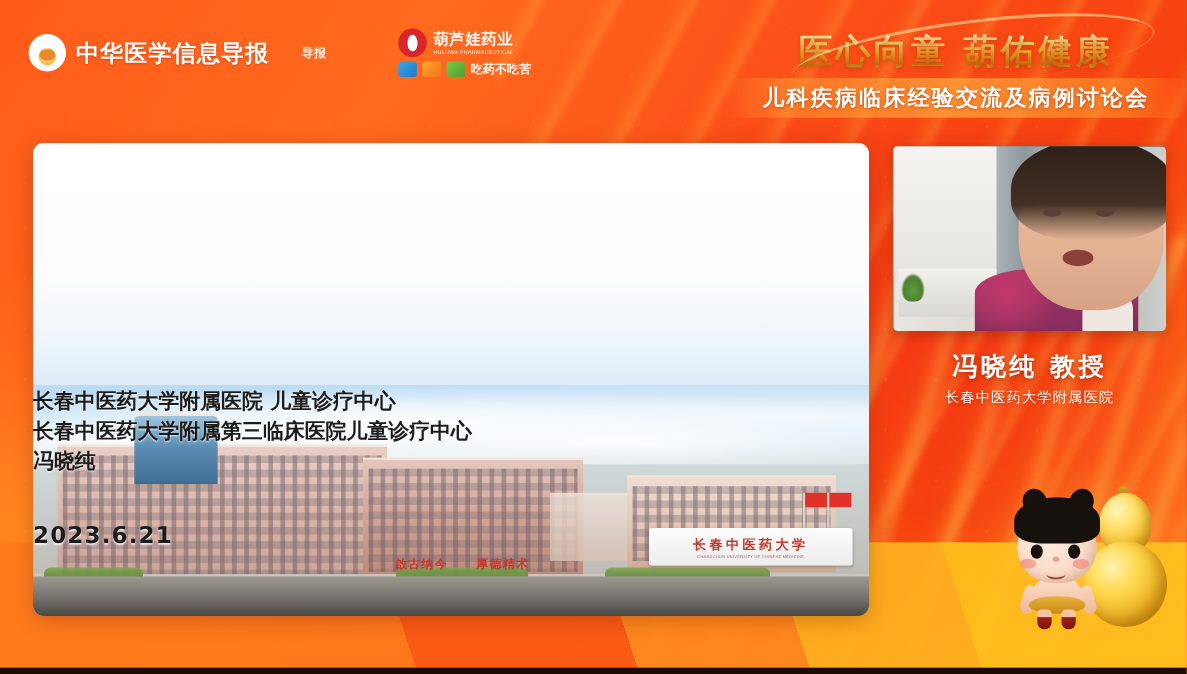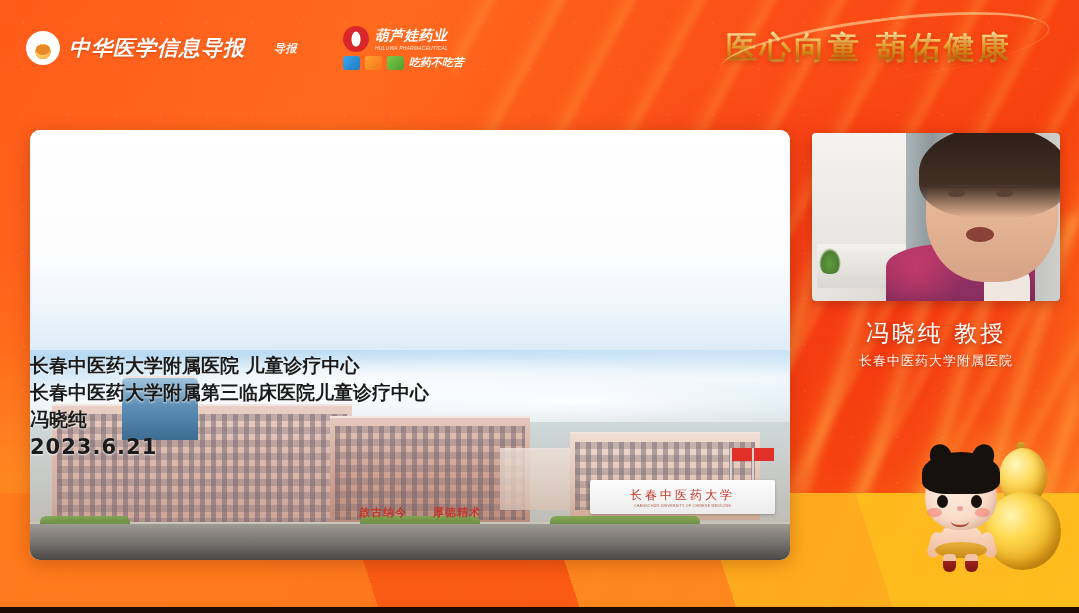--- a/index.html
+++ b/index.html
@@ -121,23 +121,22 @@
     background: #1c0a03;
   }
 
   
   .logo-row {
     position: absolute;
     left: 26px;
     top: 26px;
     display: flex;
     align-items: center;
-    gap: 46px;
+    gap: 65px;
     z-index: 6;
-    font-style: italic;
   }
   .logo-cma {
     display: flex;
     align-items: center;
     gap: 9px;
   }
   .logo-cma-mark {
     width: 30px;
     height: 30px;
     border-radius: 50%;
@@ -398,21 +397,21 @@
     background: linear-gradient(to bottom, #fdfdfd, #ececec);
     border-radius: 2px;
     display: flex;
     flex-direction: column;
     align-items: center;
     justify-content: center;
     box-shadow: 0 1px 3px rgba(0,0,0,0.25);
   }
   .campus-sign-cn {
     font-size: 12px;
-    font-weight: normal;
+    font-weight: bold;
     color: #c0392b;
     letter-spacing: 3px;
     white-space: nowrap;
   }
   .campus-sign-en {
     font-size: 3.5px;
     color: #b2564a;
     letter-spacing: 0.3px;
     white-space: nowrap;
   }
@@ -471,21 +470,21 @@
     font-family: "DejaVu Sans", "Liberation Sans", sans-serif;
     font-weight: bold;
     color: #1b1b1b;
     line-height: 1.42;
     white-space: nowrap;
     text-shadow: 0 1px 2px rgba(255,255,255,0.85);
   }
   .cred-1 { font-size: 19px; }
   .cred-2 { font-size: 19px; }
   .cred-3 { font-size: 19px; }
-  .cred-4 { font-size: 21px; letter-spacing: 1px; }
+  .cred-4 { font-size: 21px; letter-spacing: 1px; margin-top: 40px; }
 
   
   .video-box {
     position: absolute;
     left: 812px;
     top: 133px;
     width: 248px;
     height: 168px;
     border-radius: 4px;
     overflow: hidden;
@@ -597,21 +596,21 @@
   }
 
   .speaker-name {
     position: absolute;
     left: 812px;
     top: 318px;
     width: 248px;
     text-align: center;
     font-family: "DejaVu Serif", "Liberation Serif", serif;
     font-size: 23px;
-    font-weight: normal;
+    font-weight: bold;
     color: #ffffff;
     letter-spacing: 3px;
     text-shadow: 0 2px 5px rgba(120,30,0,0.55);
     white-space: nowrap;
     z-index: 6;
   }
   .speaker-org {
     position: absolute;
     left: 812px;
     top: 352px;
@@ -813,20 +812,23 @@
         <span class="logo-chip chip-green"></span>
         <span class="logo-hl-tag">吃药不吃苦</span>
       </div>
     </div>
 
   </div>
 
   <div class="event-banner">
     <div class="banner-swoosh"></div>
     <div class="event-title">医心向童  葫佑健康</div>
+    <div class="event-sub-wrap">
+      <div class="event-sub">儿科疾病临床经验交流及病例讨论会</div>
+    </div>
   </div>
 
   <div class="slide">
     <div class="slide-sky"></div>
 
     <div class="slide-photo">
       <div class="photo-clouds"></div>
 
       <div class="bld bld-main">
         <div class="bld-win"></div>

